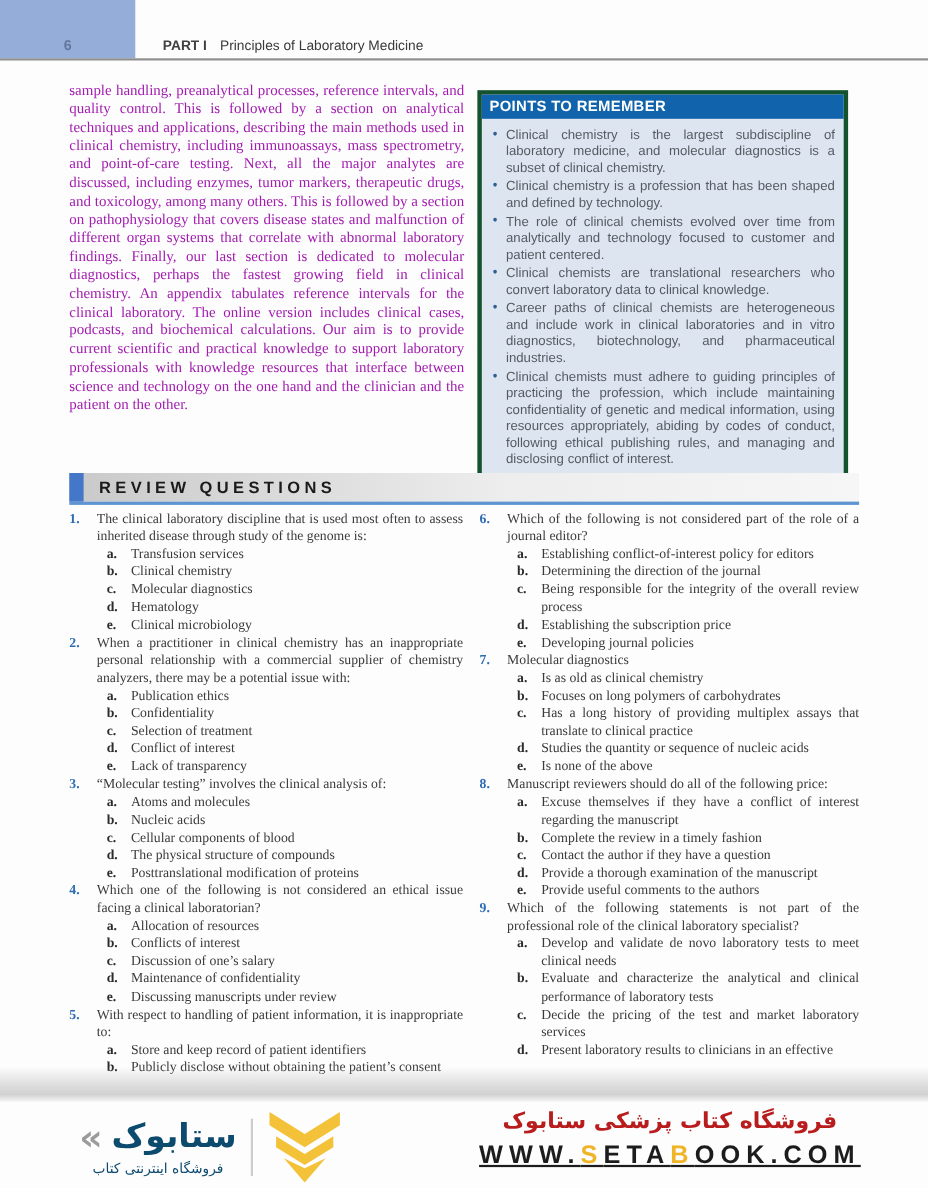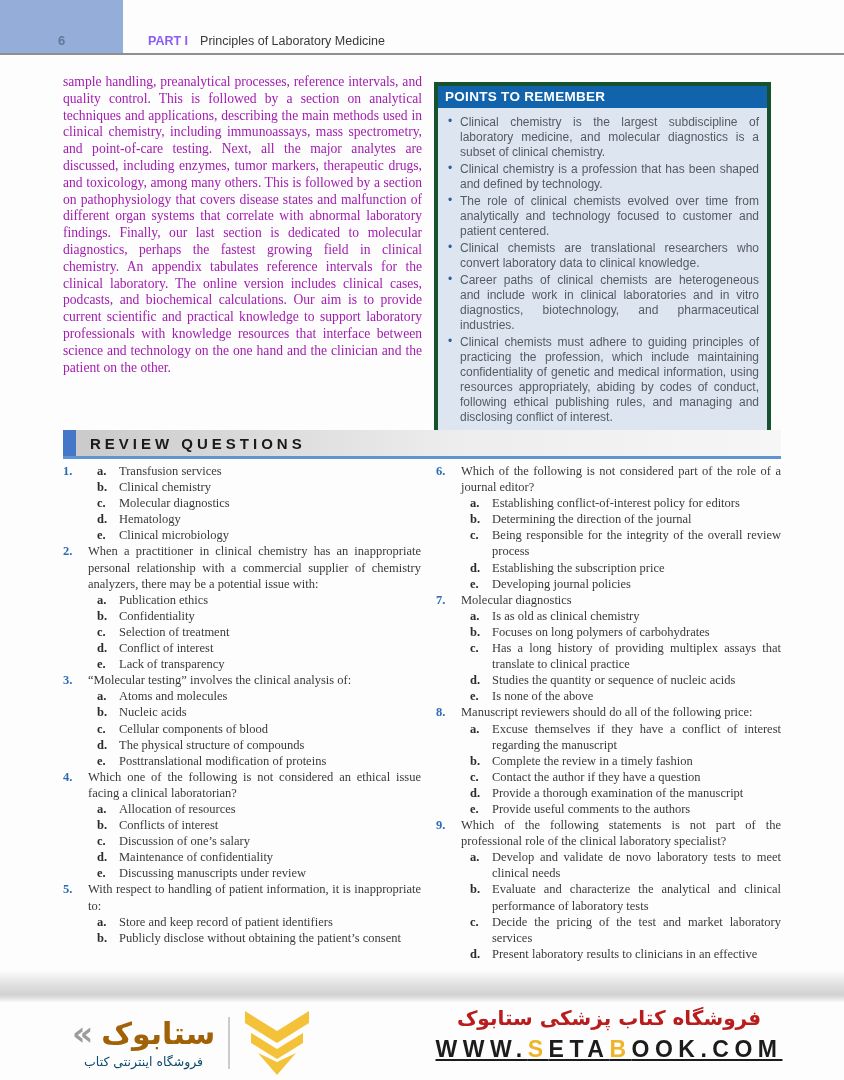--- a/index.html
+++ b/index.html
@@ -7,21 +7,21 @@
     position:relative;width:844px;height:1080px;background:#fdfdfd;
     font-family:"Liberation Serif","DejaVu Serif",serif;overflow:hidden;margin:0 auto;
   }
   
   .folio-block{position:absolute;left:0;top:0;width:123px;height:53px;background:#94add9;
     display:flex;align-items:flex-end;justify-content:center;}
   .page-number{color:#64779d;font:700 13px "Liberation Sans","DejaVu Sans",sans-serif;padding-bottom:5px;}
   .header-rule{position:absolute;left:0;top:53px;width:844px;height:2px;background:#8f8f8f;}
   .part-line{position:absolute;left:148px;top:34px;display:flex;align-items:baseline;gap:12px;
     font-family:"Liberation Sans","DejaVu Sans",sans-serif;}
-  .part-label{color:#8b5cf6;font-weight:700;font-size:12.5px;}
+  .part-label{color:#404040;font-weight:700;font-size:12.5px;}
   .part-title{color:#3a3a3a;font-size:12.5px;}
   
   .intro{position:absolute;left:63px;top:74px;width:359px;margin:0;
     font-size:13.6px;line-height:16.8px;color:#a21caf;text-align:justify;}
   
   .points-box{position:absolute;left:434px;top:82px;width:337px;box-sizing:border-box;
     border:4px solid #14532d;background:#dde5f0;}
   .points-header{background:#1164ac;color:#ffffff;padding:2px 7px 3px 7px;
     font:700 13.5px/17px "Liberation Sans","DejaVu Sans",sans-serif;letter-spacing:.3px;}
   .points-list{list-style:none;margin:7px 8px 9px 9px;padding:0;
@@ -46,21 +46,21 @@
   .qopt .letter{position:absolute;left:0;top:0;font-weight:700;color:#2b2b2b;}
   
   .scan-fade{position:absolute;left:0;top:970px;width:844px;height:32px;z-index:2;
     background:linear-gradient(to bottom,rgba(200,200,200,0) 0%,rgba(196,196,196,.55) 50%,rgba(206,206,206,.92) 78%,#f2f2f2 97%,#fbfbfb 100%);}
   
   .footer{position:absolute;left:0;top:1002px;width:844px;height:78px;background:#fdfdfd;z-index:3;}
   .footer-logo{position:absolute;left:72px;top:9px;display:flex;align-items:center;gap:13px;}
   .wordmark-col{display:flex;flex-direction:column;align-items:center;}
   .wordmark-row{display:flex;align-items:center;gap:8px;direction:ltr;}
   .mark-symbol{color:#9c9c9c;font:700 33px/1 "DejaVu Sans",sans-serif;}
-  .wordmark{color:#a16207;font:700 30px/1 "DejaVu Sans",sans-serif;}
+  .wordmark{color:#0c4a6e;font:700 30px/1 "DejaVu Sans",sans-serif;}
   .tagline{color:#0c4a6e;font:12.5px/1 "DejaVu Sans",sans-serif;margin-top:6px;direction:rtl;}
   .logo-divider{width:2px;height:52px;background:#cccccc;flex:0 0 auto;}
   .emblem{display:block;}
   .footer-right{position:absolute;right:56px;top:4px;width:358px;text-align:center;}
   .store-title{font:700 20px/1.2 "DejaVu Sans",sans-serif;color:#b91c1c;direction:rtl;}
   .website{font:700 23px/1 "Liberation Sans","DejaVu Sans",sans-serif;color:#1c1c1c;
     letter-spacing:5.5px;margin-top:8px;white-space:nowrap;text-decoration:underline;}
   .website .accent{color:#f0b428;}
 </style>
 </head>
@@ -92,20 +92,21 @@
   </div>
 
   <div class="review-header">
     <span class="review-accent"></span>
     <span class="review-title">REVIEW QUESTIONS</span>
   </div>
 
   <div class="qcol qcol-left" id="qcol-0">
       <div class="qitem">
         <span class="qnum">1.</span>
+        <div class="qtext">The clinical laboratory discipline that is used most often to assess inherited disease through study of the genome is:</div>
         <div class="qopt"><span class="letter">a.</span><span class="otext">Transfusion services</span></div>
         <div class="qopt"><span class="letter">b.</span><span class="otext">Clinical chemistry</span></div>
         <div class="qopt"><span class="letter">c.</span><span class="otext">Molecular diagnostics</span></div>
         <div class="qopt"><span class="letter">d.</span><span class="otext">Hematology</span></div>
         <div class="qopt"><span class="letter">e.</span><span class="otext">Clinical microbiology</span></div>
       </div>
       <div class="qitem">
         <span class="qnum">2.</span>
         <div class="qtext">When a practitioner in clinical chemistry has an inappropriate personal relationship with a commercial supplier of chemistry analyzers, there may be a potential issue with:</div>
         <div class="qopt"><span class="letter">a.</span><span class="otext">Publication ethics</span></div>

